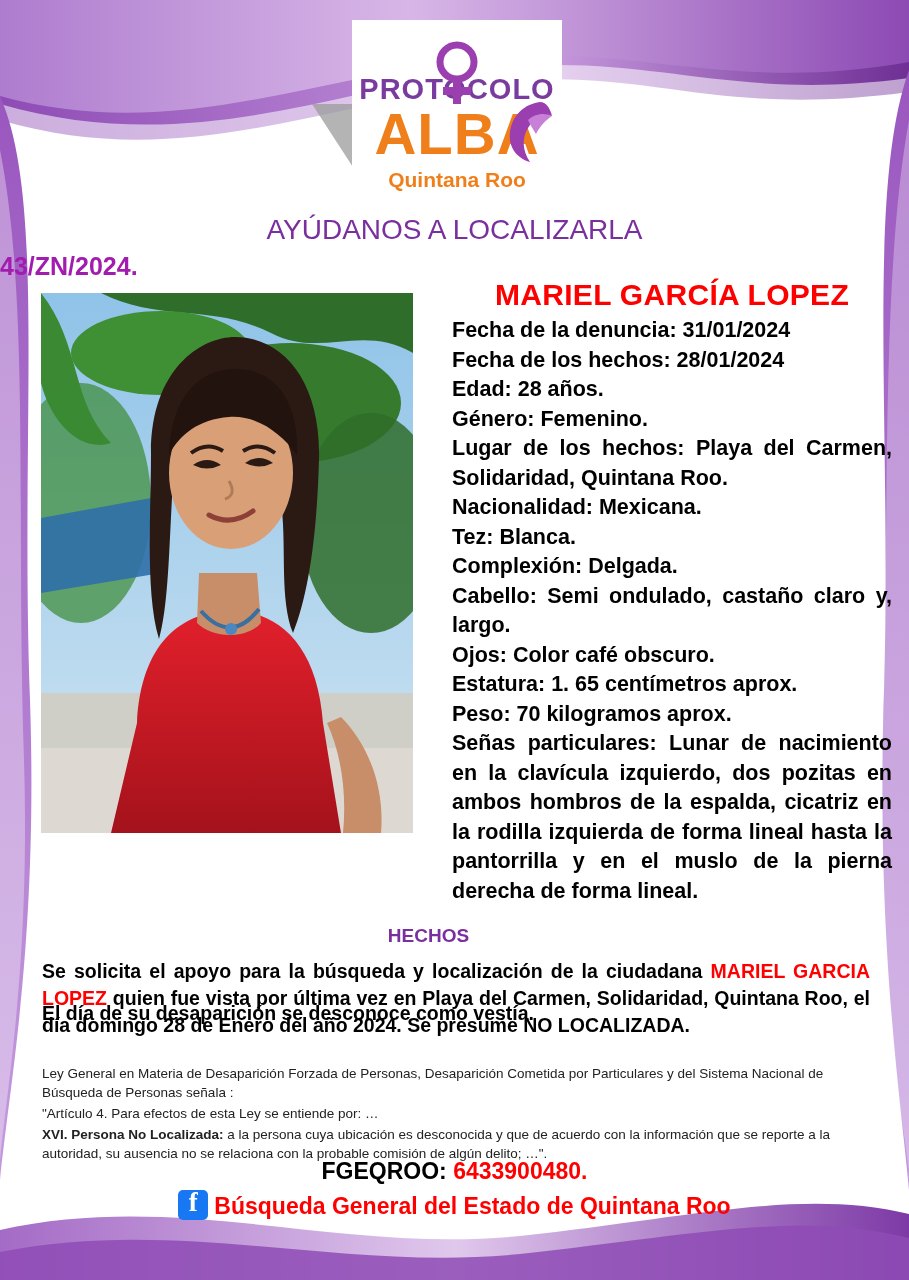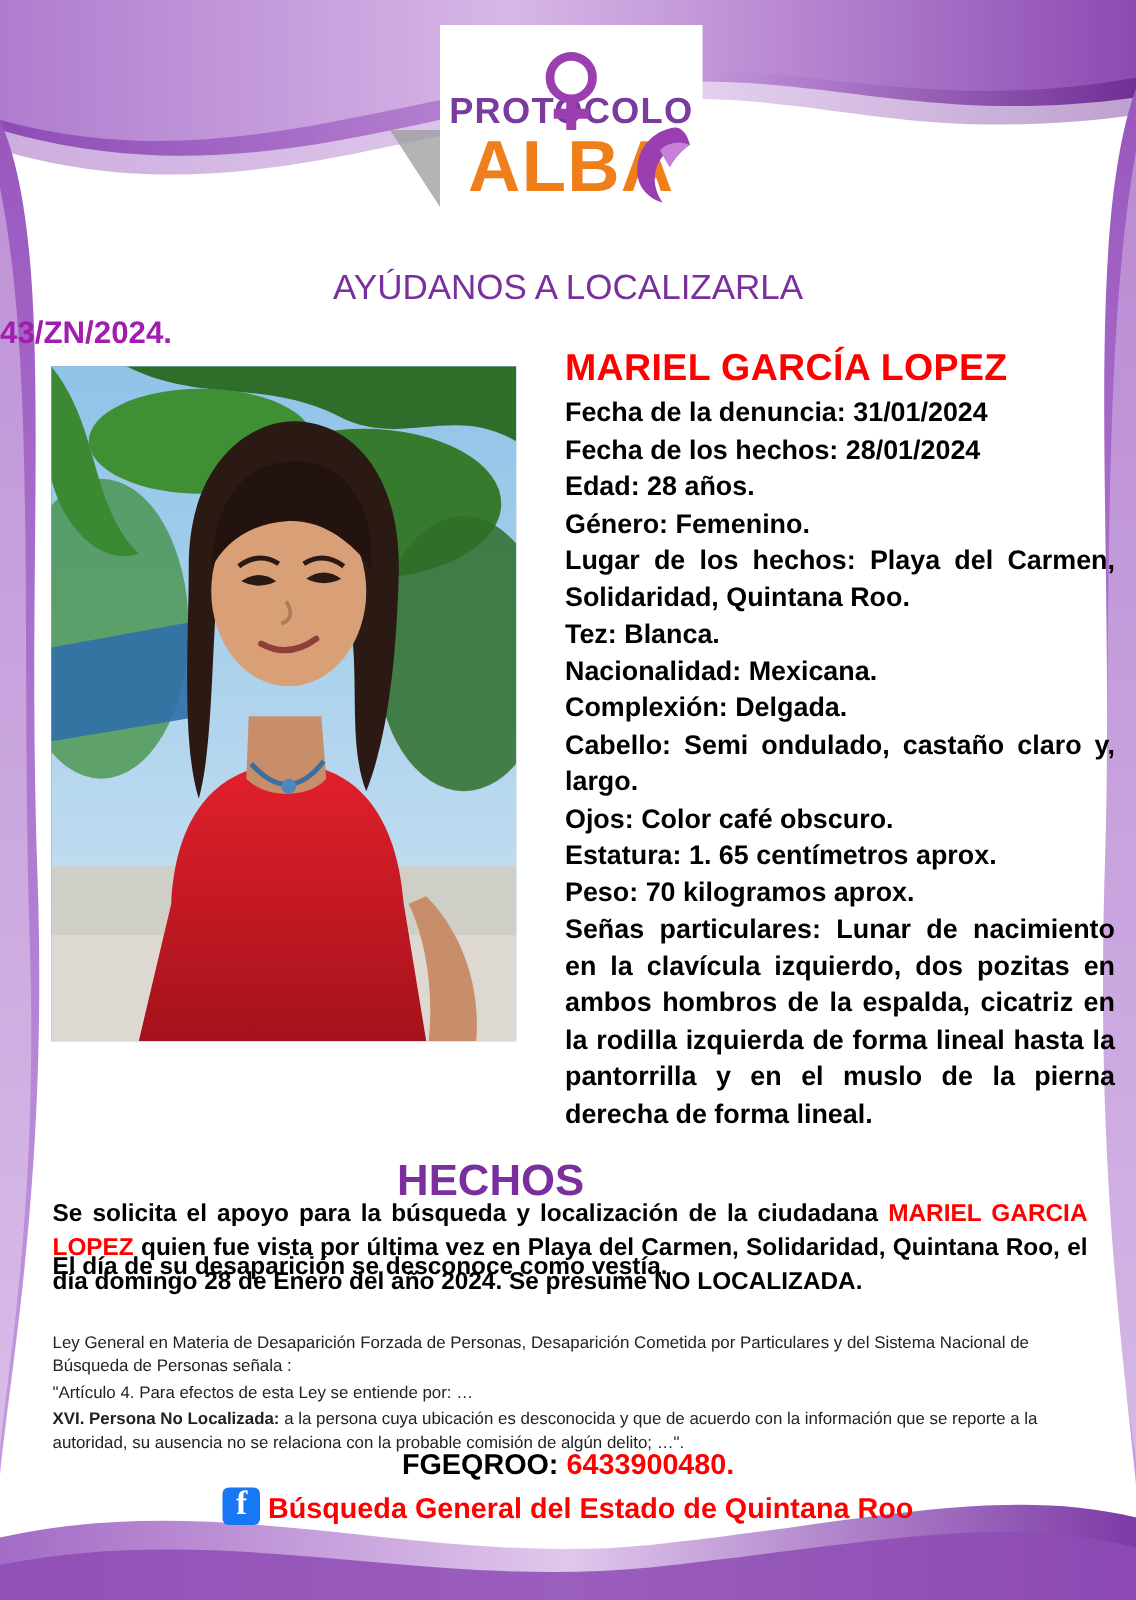--- a/index.html
+++ b/index.html
@@ -114,45 +114,46 @@
     position: absolute;
     left: 452px;
     top: 278px;
     width: 440px;
     z-index: 4;
   }
   .victim-name {
     font-size: 30px;
     font-weight: bold;
     color: #ff0000;
-    text-align: left;
+    text-align: center;
     margin-bottom: 4px;
     letter-spacing: .3px;
   }
   .detail-line {
     font-size: 21.5px;
     font-weight: bold;
     color: #000000;
     line-height: 29.5px;
     text-align: justify;
     text-justify: inter-word;
   }
   .detail-line.last-line { text-align: left; }
 
   
   .hechos-title {
     position: absolute;
     top: 925px;
     left: 0;
     width: 785px;
     text-align: center;
-    font-size: 35px;
+    font-size: 19px;
     font-weight: bold;
     color: #7a2f9e;
     z-index: 4;
+    padding-left: 36px;
   }
   .hechos-body {
     position: absolute;
     top: 958px;
     left: 42px;
     width: 828px;
     font-size: 19.5px;
     font-weight: bold;
     line-height: 27px;
     color: #000;
@@ -289,20 +290,21 @@
     </div>
     <div class="logo-alba">
       <span>ALBA</span>
       <span class="woman">
         <svg width="62" height="64" viewBox="0 0 62 64">
           <path d="M46,2 C30,4 18,16 16,32 C14,46 22,58 36,62 C28,50 28,38 34,28 C40,18 50,14 58,16 C56,8 52,2 46,2 Z" fill="#9b3fb0"></path>
           <path d="M34,20 C40,14 50,12 58,16 C52,20 46,26 42,34 C38,28 36,24 34,20 Z" fill="#c87fd8"></path>
         </svg>
       </span>
     </div>
+    <div class="logo-qroo">Quintana Roo</div>
   </div>
 
   <div class="help-title">AYÚDANOS A LOCALIZARLA</div>
   <div class="case-id">43/ZN/2024.</div>
 
   <div class="photo">
     <svg width="372" height="540" viewBox="0 0 372 540">
       <defs>
         <linearGradient id="sky" x1="0" y1="0" x2="0" y2="1">
           <stop offset="0%" stop-color="#8fc3e8"></stop>
@@ -352,22 +354,22 @@
     </svg>
   </div>
 
   <div class="details">
     <div class="victim-name">MARIEL GARCÍA LOPEZ</div>
     <div class="detail-line">Fecha de la denuncia: 31/01/2024</div>
     <div class="detail-line">Fecha de los hechos: 28/01/2024</div>
     <div class="detail-line">Edad: 28 años.</div>
     <div class="detail-line">Género: Femenino.</div>
     <div class="detail-line">Lugar de los hechos: Playa del Carmen, Solidaridad, Quintana Roo.</div>
+    <div class="detail-line">Nacionalidad: Mexicana.</div>
     <div class="detail-line">Tez: Blanca.</div>
-    <div class="detail-line">Nacionalidad: Mexicana.</div>
     <div class="detail-line">Complexión: Delgada.</div>
     <div class="detail-line">Cabello: Semi ondulado, castaño claro y, largo.</div>
     <div class="detail-line last-line">Ojos: Color café obscuro.</div>
     <div class="detail-line last-line">Estatura: 1. 65 centímetros aprox.</div>
     <div class="detail-line last-line">Peso: 70 kilogramos aprox.</div>
     <div class="detail-line">Señas particulares: Lunar de nacimiento en la clavícula izquierdo, dos pozitas en ambos hombros de la espalda,  cicatriz en la rodilla izquierda de forma lineal hasta la pantorrilla y en el muslo de la pierna derecha de forma lineal.</div>
   </div>
 
   <div class="hechos-title">HECHOS</div>
   <div class="hechos-body">

